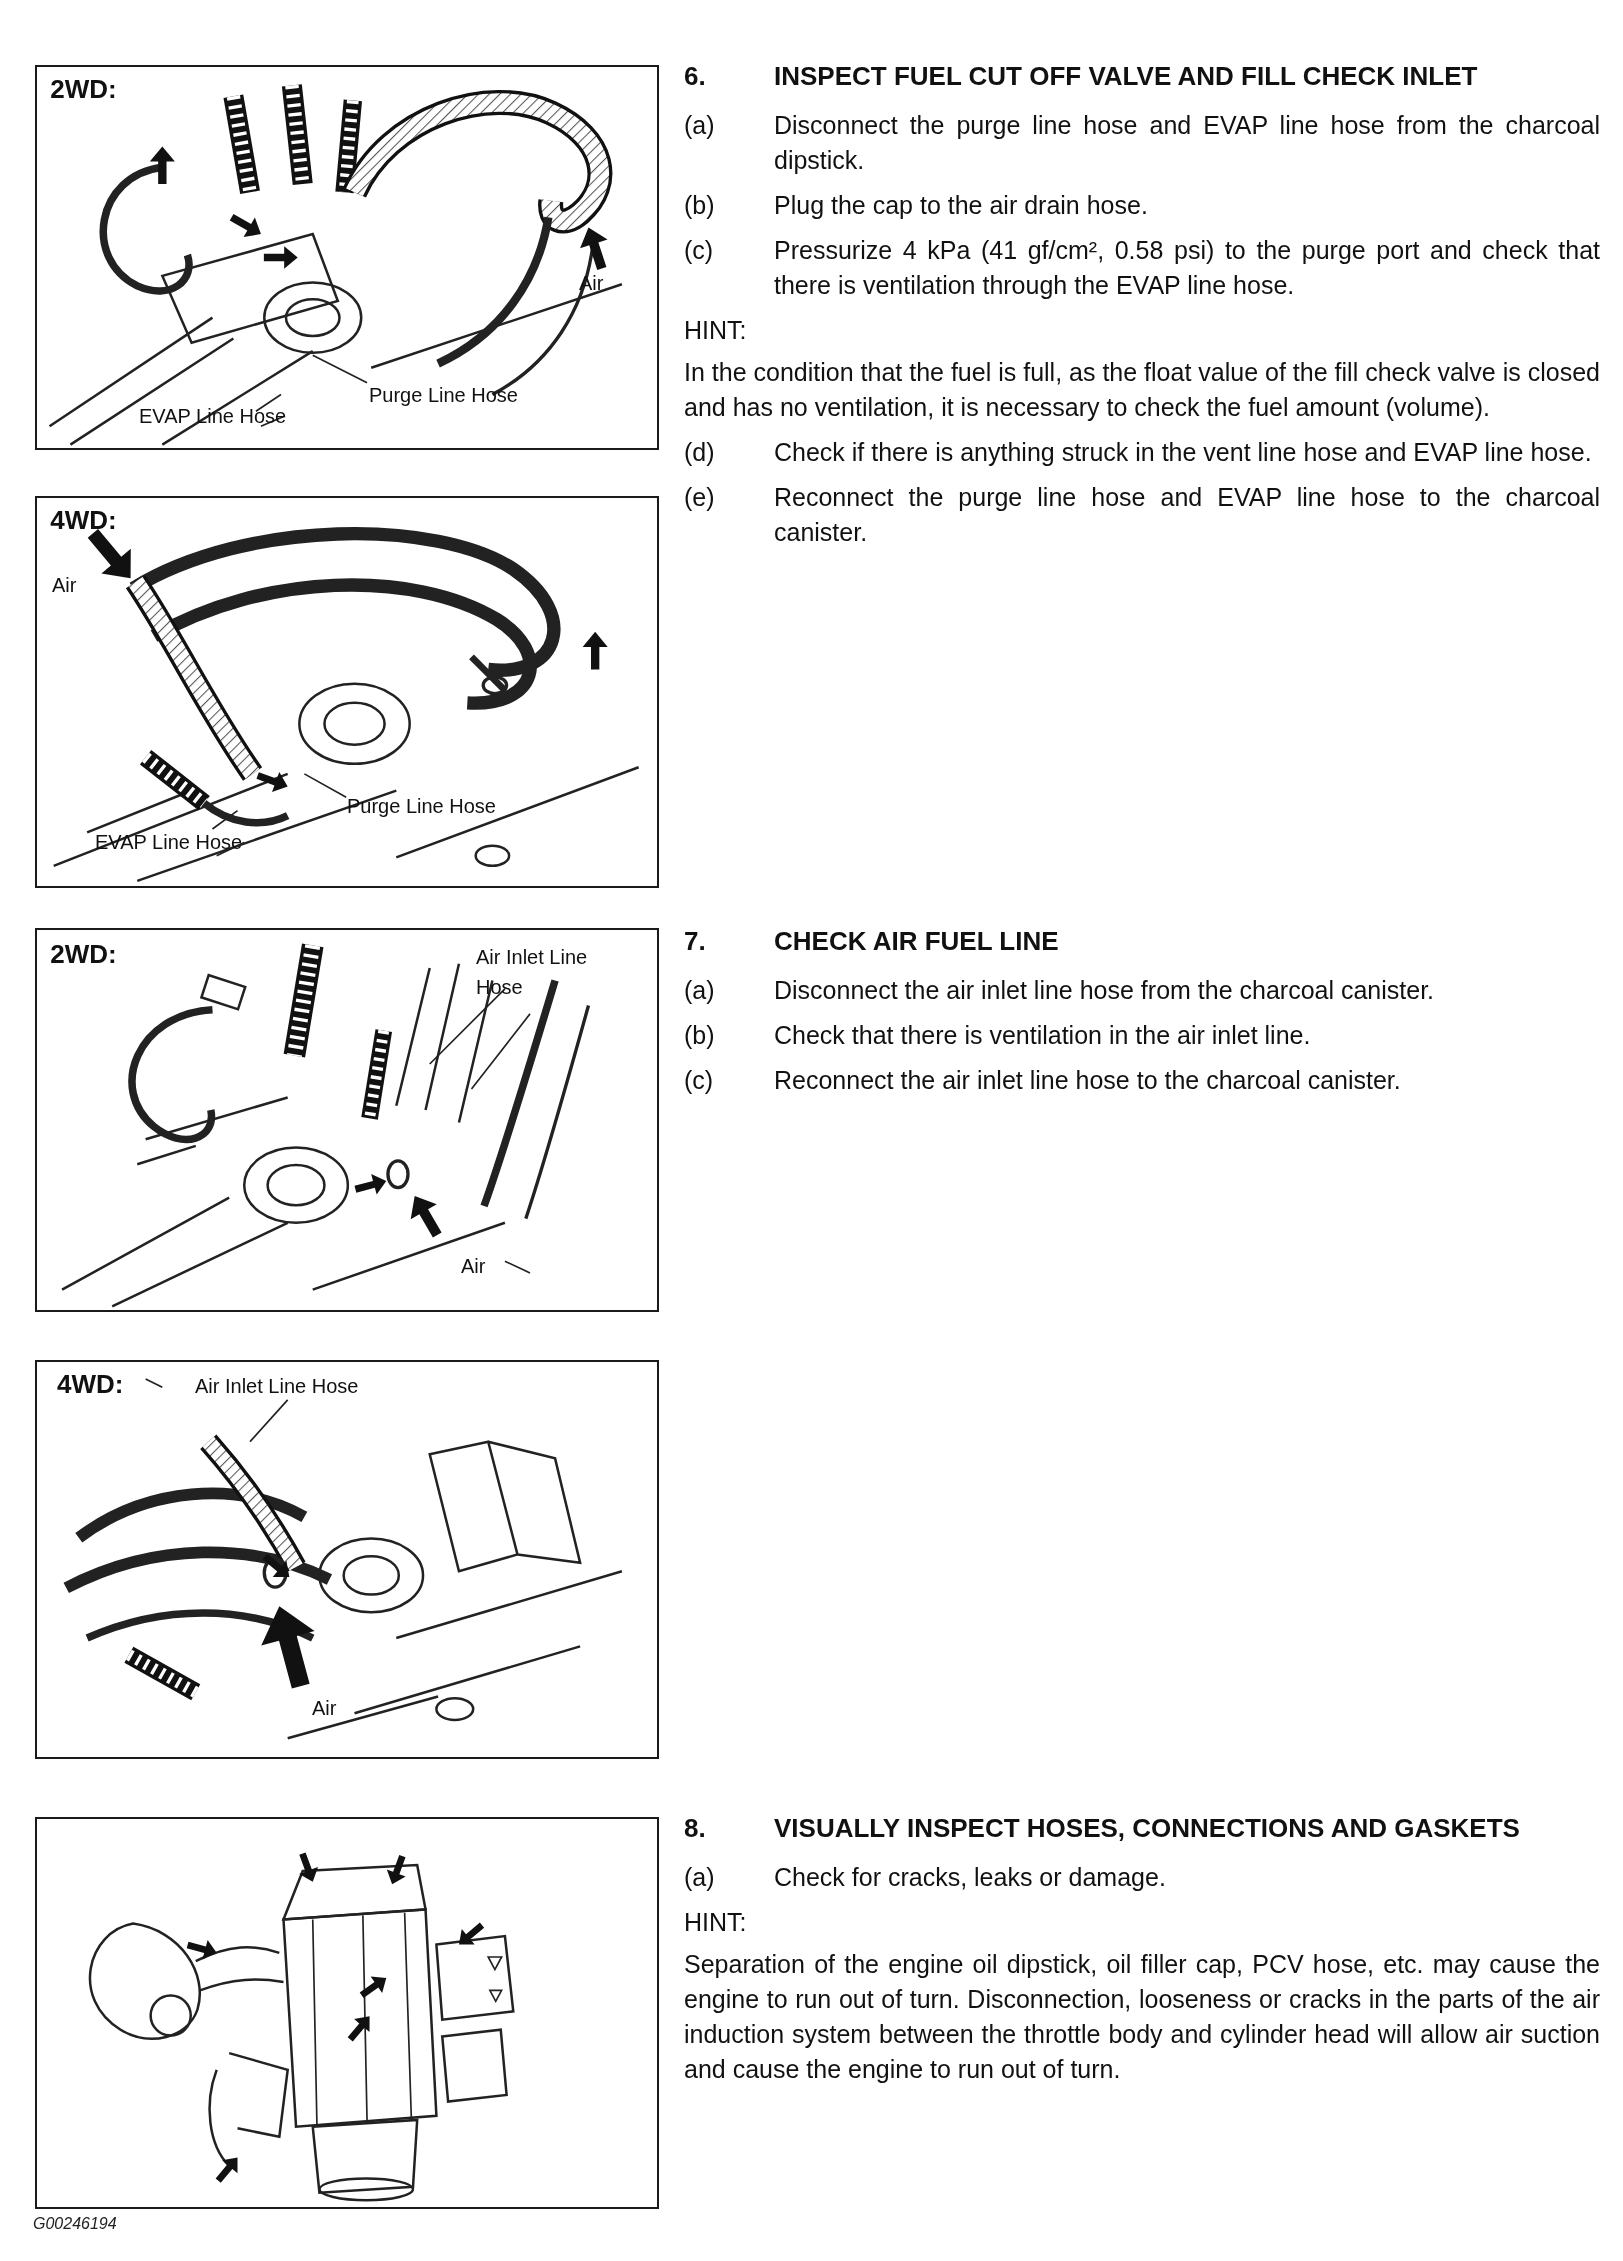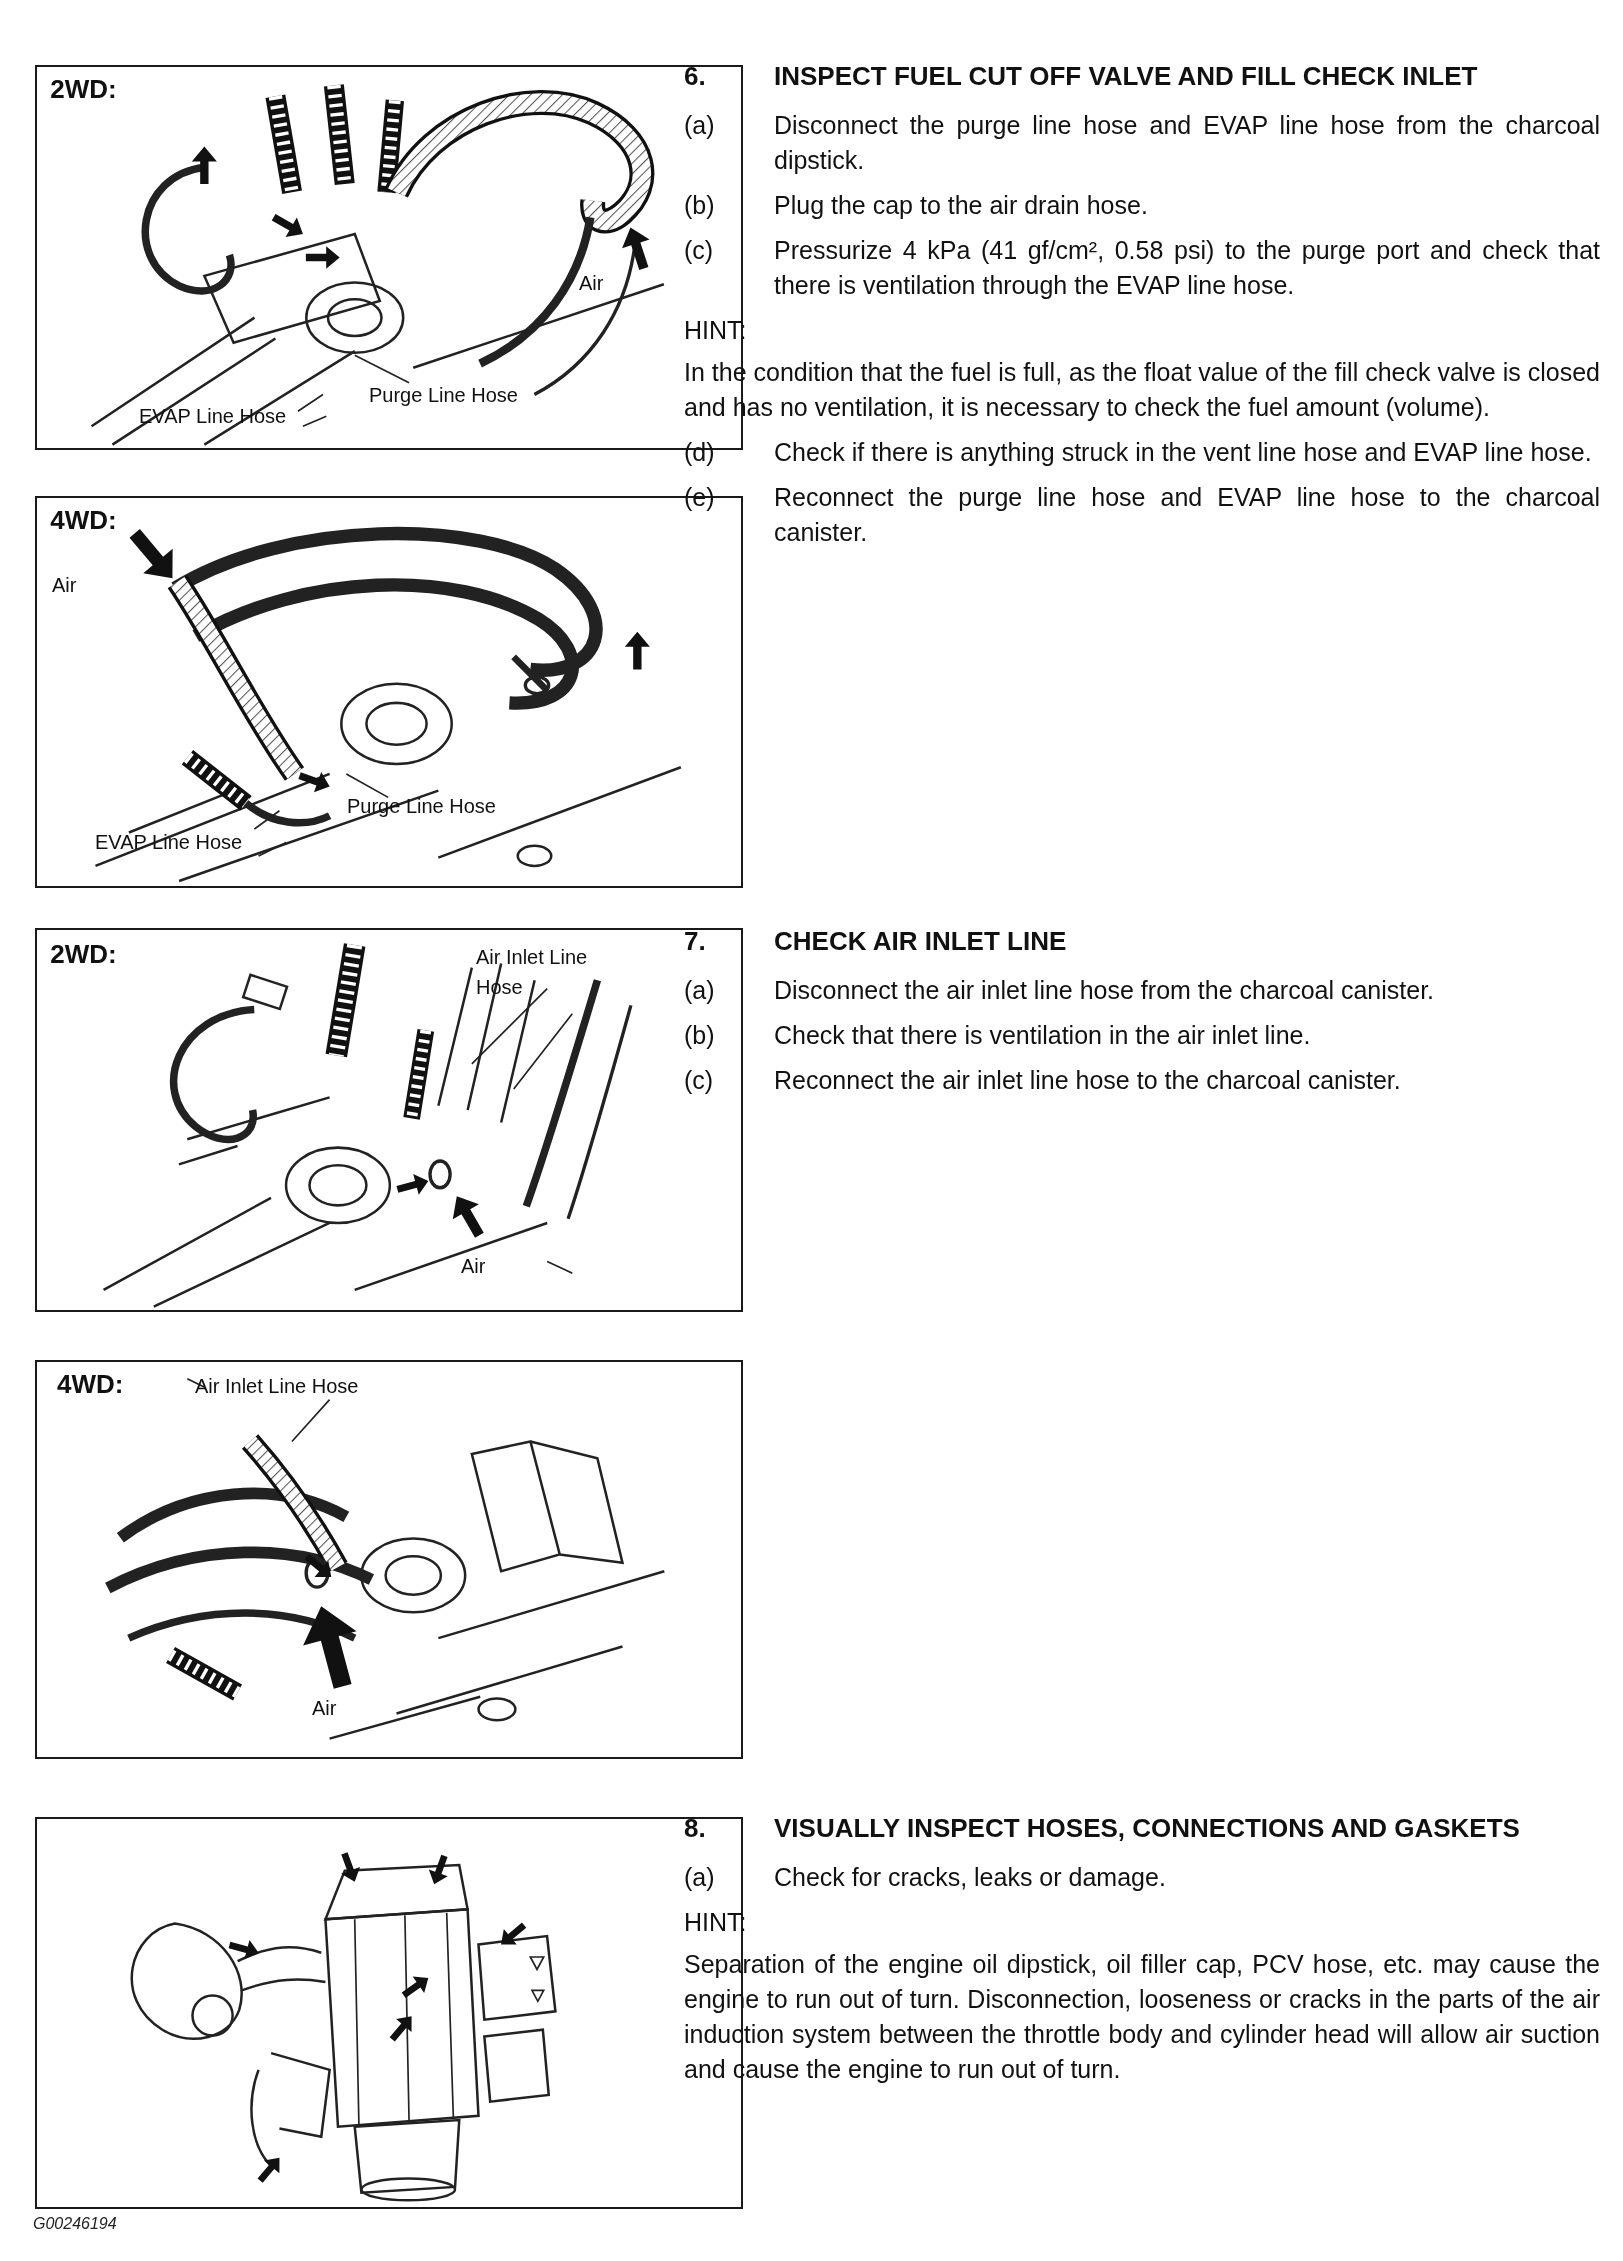--- a/index.html
+++ b/index.html
@@ -8,21 +8,21 @@
     background: #ffffff;
     font-family: "Liberation Sans", sans-serif;
     color: #111;
     position: relative;
   }
 
   
   .figure {
     position: absolute;
     left: 35px;
-    width: 708px;
+    width: 624px;
     border: 2.5px solid #1a1a1a;
     background: #fff;
   }
   #fig1 { top: 65px;   height: 385px; }
   #fig2 { top: 496px;  height: 392px; }
   #fig3 { top: 928px; height: 384px; }
   #fig4 { top: 1360px; height: 399px; }
   #fig5 { top: 1817px; height: 392px; }
   .figure svg { position: absolute; left: 0; top: 0; width: 100%; height: 100%; }
   .fig-label {
@@ -303,21 +303,21 @@
   </div>
   <div class="step">
     <span class="letter">(e)</span>
     <span class="text">Reconnect the purge line hose and EVAP line hose to the charcoal canister.</span>
   </div>
 </div>
 
 <div class="section" id="sec7">
   <div class="heading">
     <span class="num">7.</span>
-    <span class="txt">CHECK AIR INLET LINE</span>
+    <span class="txt">CHECK AIR FUEL LINE</span>
   </div>
   <div class="step">
     <span class="letter">(a)</span>
     <span class="text">Disconnect the air inlet line hose from the charcoal canister.</span>
   </div>
   <div class="step">
     <span class="letter">(b)</span>
     <span class="text">Check that there is ventilation in the air inlet line.</span>
   </div>
   <div class="step">

